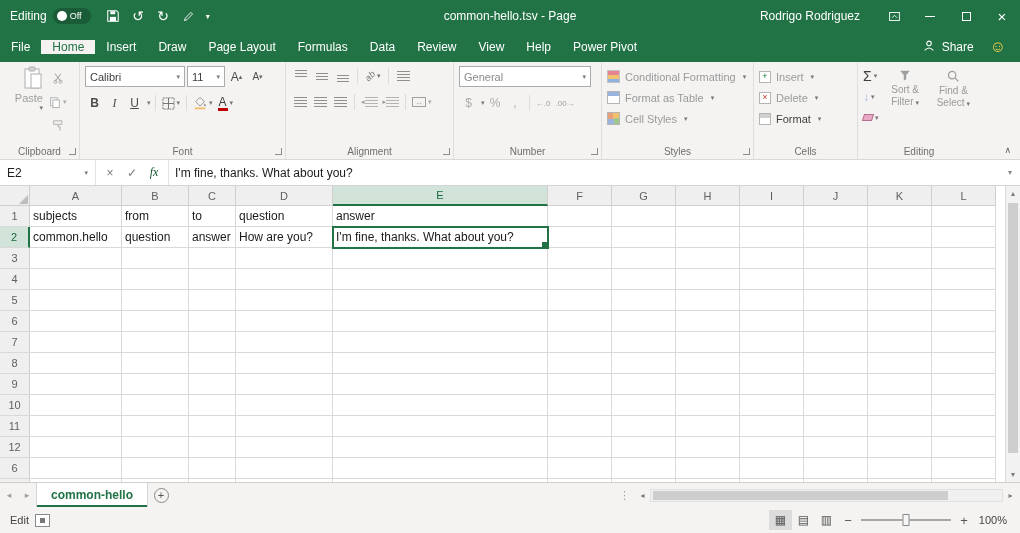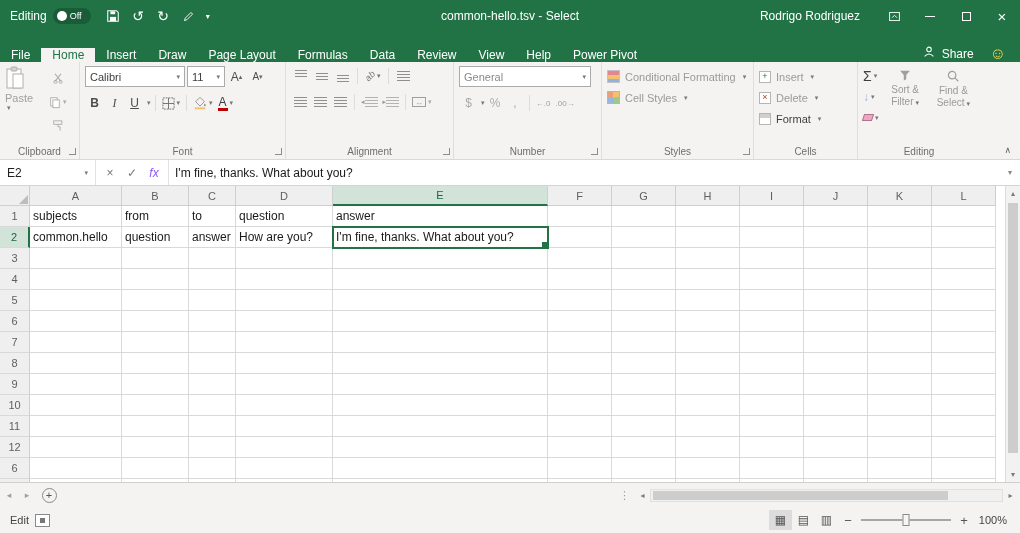--- a/index.html
+++ b/index.html
@@ -16,21 +16,21 @@
   .qbtn { width: 25px; height: 28px; display: flex; align-items: center; justify-content: center; font-size: 14px; color:#fff; }
   .qbtn.small { width: 14px; font-size: 8px; }
   .title-center { position: absolute; left: 50%; transform: translateX(-50%); top:0; height: 32px; display:flex; align-items:center; font-size: 12px; white-space: nowrap; }
   .tb-right { margin-left: auto; display: flex; align-items: center; height: 32px; }
   .user { font-size: 12px; margin-right: 16px; }
   .winbtn { width: 36px; height: 32px; display: flex; align-items: center; justify-content: center; font-size: 15px; color:#fff; }
   .minbar { width: 10px; height: 1px; background: #fff; display:block; }
   .maxbox { width: 9px; height: 9px; border: 1px solid #fff; display:block; }
 
   
-  .tabrow { height: 30px; background: #217346; display: flex; align-items: flex-end; color: #fff; flex: 0 0 auto; }
+  .tabrow { height: 30px; background: #217346; display: flex; align-items: center; color: #fff; flex: 0 0 auto; }
   .rtabs { display: flex; align-items: stretch; }
   .rtab { padding: 0 11px; display: flex; align-items: center; font-size: 12px; white-space: nowrap; }
   .rtab.active { background: #f4f3f2; color: #217346; }
   .tellme { display: flex; align-items: center; gap: 7px; font-size: 12px; margin-left: 28px; opacity: .96; white-space: nowrap; }
   .tr-right { margin-left: auto; display: flex; align-items: center; gap: 16px; padding-right: 14px; }
   .sharebtn { display: flex; align-items: center; gap: 6px; font-size: 12px; }
   .smiley { color: #ffd34d; font-size: 16px; line-height: 1; }
 
   
   .ribbon { height: 98px; background: #f4f3f2; display: flex; border-bottom: 1px solid #d8d8d8; flex: 0 0 auto; }
@@ -46,21 +46,21 @@
   .combo { background: #fff; border: 1px solid #ababab; height: 21px; display: flex; align-items: center; padding: 0 4px; font-size: 11px; color: #3d3d3d; }
   .combo .dd { margin-left: auto; }
   .tiny { font-size: 7px; vertical-align: super; color:#666; }
   .smA { font-size: 10px; }
   .b { font-weight: bold; }
   .i { font-style: italic; font-family: "Liberation Serif", serif; }
   .u { text-decoration: underline; }
   .fontA { font-size: 12px; color:#3d3d3d; border-bottom: 3px solid #c00000; line-height: 1; padding: 0 1px; }
 
   .cbody { display: flex; gap: 4px; }
-  .pastebtn { display: flex; flex-direction: column; align-items: flex-start; width: 38px; color: #9f9f9f; font-size: 11px; }
+  .pastebtn { display: flex; flex-direction: column; align-items: flex-end; width: 38px; color: #9f9f9f; font-size: 11px; }
   .clipcol { display: flex; flex-direction: column; gap: 4px; margin-top: 2px; }
 
   .lines { width: 13px; height: 10px; background: repeating-linear-gradient(to bottom, #8f8f8f 0 1px, transparent 1px 3px); display: inline-block; }
   .lines.dim { background: repeating-linear-gradient(to bottom, #b3b3b3 0 1px, transparent 1px 3px); }
   .valign { width: 12px; height: 12px; background-image: repeating-linear-gradient(to bottom, #8f8f8f 0 1px, transparent 1px 3px); background-size: 12px 7px; background-repeat: no-repeat; display:inline-block; }
   .valign.top { background-position: top; } .valign.mid { background-position: center; } .valign.bot { background-position: bottom; }
   .orient { font-size: 9px; color: #777; transform: rotate(-45deg); font-style: italic; display:inline-block; }
   .tri { font-size: 7px; color: #9a9a9a; }
   .mergeicon { width: 14px; height: 10px; border: 1px solid #9f9f9f; font-size: 8px; display: inline-flex; align-items: center; justify-content: center; color: #9f9f9f; }
 
@@ -82,21 +82,21 @@
   .tallbtn { width: 48px; text-align: center; font-size: 10px; color: #9a9a9a; line-height: 1.2; padding-top: 3px; }
   .tallbtn svg { display: block; margin: 0 auto 2px; }
   .ribbon-collapse { margin-left: auto; align-self: flex-end; padding: 4px 9px; color: #666; font-size: 9px; }
 
   
   .fbar { height: 26px; background: #fff; display: flex; align-items: stretch; border-bottom: 1px solid #d4d4d4; flex: 0 0 auto; }
   .namebox { width: 96px; display: flex; align-items: center; padding: 0 7px; font-size: 12px; color: #222; border-right: 1px solid #e3e3e3; }
   .namebox .dd { margin-left: auto; }
   .fbtns { display: flex; align-items: center; padding: 0 3px; border-right: 1px solid #e3e3e3; }
   .fbtn { width: 22px; text-align: center; color: #7a7a7a; font-size: 12px; }
-  .fx { font-style: italic; font-family: Liberation Sans, sans-serif; color: #8b5cf6; }
+  .fx { font-style: italic; font-family: Liberation Serif, serif; color: #14532d; }
   .ftext { flex: 1; display: flex; align-items: center; padding: 0 6px; font-size: 12px; color: #1a1a1a; white-space: nowrap; overflow: hidden; }
   .fexpand { width: 20px; display: flex; align-items: center; justify-content: center; color: #888; font-size: 8px; }
 
   
   .gridwrap { flex: 1; position: relative; overflow: hidden; background: #fff; }
   .hdrrow { display: flex; height: 20px; }
   .corner { width: 30px; height: 20px; background: #efefef; border-right: 1px solid #cfcfcf; border-bottom: 1px solid #cfcfcf; position: relative; flex: 0 0 auto; }
   .corner::after { content: ""; position: absolute; right: 1px; bottom: 1px; border-left: 9px solid transparent; border-bottom: 9px solid #bdbdbd; }
   .colhdr { height: 20px; background: #efefef; border-right: 1px solid #cfcfcf; border-bottom: 1px solid #cfcfcf; display: flex; align-items: center; justify-content: center; font-size: 11px; color: #5f5f5f; flex: 0 0 auto; }
   .colhdr.sel { background: #d2e3da; border-bottom: 2px solid #217346; color: #19693e; }
@@ -160,21 +160,21 @@
         </span>
       <span class="qbtn">↺</span>
       <span class="qbtn">↻</span>
       <span class="qbtn">
           <svg width="13" height="13" viewBox="0 0 16 16">
             <path d="M3 13 l1 -3 7 -7 2 2 -7 7 z" fill="none" stroke="#fff" stroke-width="1.1"></path>
           </svg>
         </span>
       <span class="qbtn small">▾</span>
     </div>
-    <div class="title-center">common-hello.tsv - Select</div>
+    <div class="title-center">common-hello.tsv - Page</div>
     <div class="tb-right">
       <span class="user">Rodrigo Rodriguez</span>
       <span class="winbtn">
           <svg width="13" height="13" viewBox="0 0 16 16">
             <rect x="2" y="3" width="12" height="10" fill="none" stroke="#fff" stroke-width="1.1"></rect>
             <path d="M5 9.5 l3 -3 3 3" fill="none" stroke="#fff" stroke-width="1.1"></path>
           </svg>
         </span>
       <span class="winbtn">
           <span class="minbar"></span>
@@ -370,20 +370,25 @@
       <span class="launcher"></span>
     </div>
 
     <div class="rgroup" style="width:152px">
       <div class="srow">
         <span class="cf-icon"></span>
         <span>Conditional Formatting</span>
         <span class="dd">▾</span>
       </div>
       <div class="srow">
+        <span class="fat-icon"></span>
+        <span>Format as Table</span>
+        <span class="dd">▾</span>
+      </div>
+      <div class="srow">
         <span class="cs-icon"></span>
         <span>Cell Styles</span>
         <span class="dd">▾</span>
       </div>
       <div class="glabel">Styles</div>
       <span class="launcher"></span>
     </div>
 
     <div class="rgroup" style="width:104px">
       <div class="srow">
@@ -687,20 +692,23 @@
       <div class="vs-track">
         <div class="vs-thumb"></div>
       </div>
       <span class="vs-btn">▾</span>
     </div>
   </div>
 
   <div class="tabbar">
     <span class="tnav">◂</span>
     <span class="tnav">▸</span>
+    <div class="sheettab">
+      <span>common-hello</span>
+    </div>
     <span class="addsheet">
         <span class="circle">+</span>
       </span>
     <span class="splitdots">⋮</span>
     <div class="hscroll">
       <span class="hs-btn">◂</span>
       <div class="hs-track">
         <div class="hs-thumb"></div>
       </div>
       <span class="hs-btn">▸</span>

